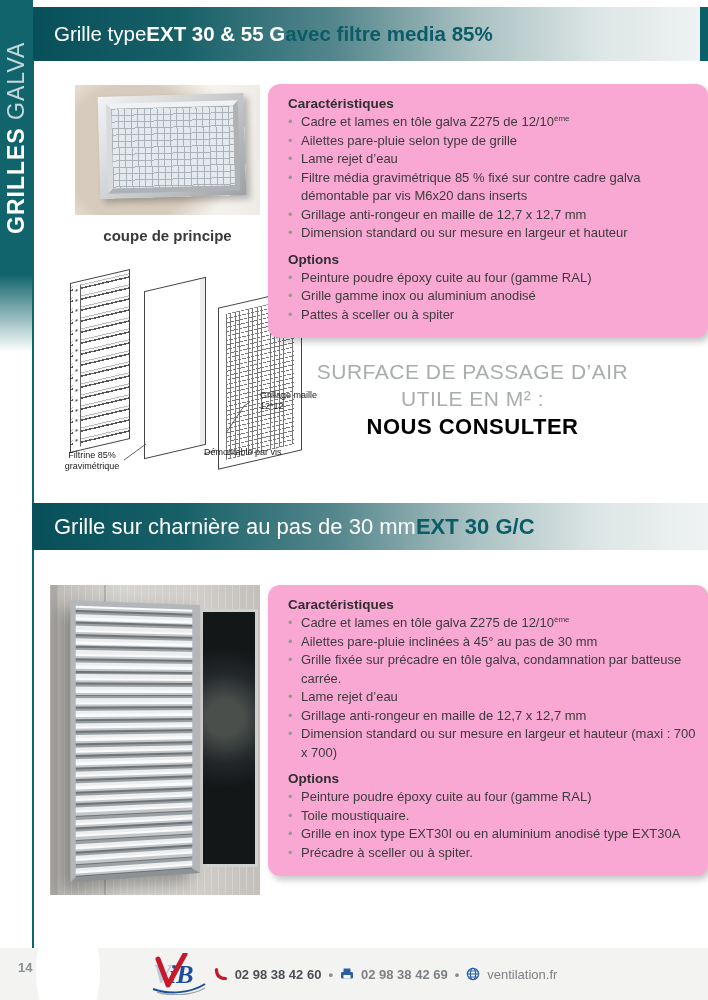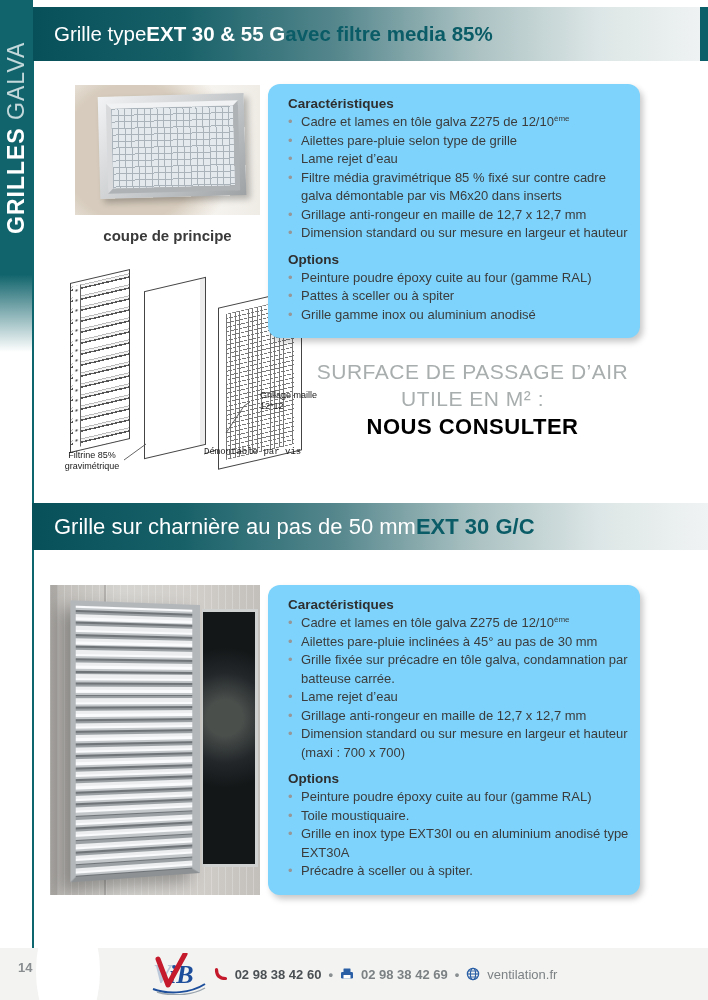--- a/index.html
+++ b/index.html
@@ -52,25 +52,25 @@
       background-image:radial-gradient(circle 1px,#555 0 1px,transparent 1.5px);background-size:7px 10px;}
   .dg-filter{left:86px;top:34px;width:62px;height:168px;transform:skewY(-13deg);
       box-shadow:inset -5px 0 0 #ececec;}
   .dg-mesh{left:160px;top:48px;width:84px;height:162px;transform:skewY(-13deg);
       padding:7px;background-clip:content-box;background-origin:content-box;
       background-image:repeating-linear-gradient(to bottom,#777 0 0.8px,transparent 0.8px 4.4px),
                        repeating-linear-gradient(to right,#777 0 0.8px,transparent 0.8px 4.4px);}
   .dg-lines{position:absolute;left:0;top:0;width:250px;height:238px;}
   .dg-label{position:absolute;font-size:9px;line-height:10.5px;color:#1a1a1a;}
   .lb-grillage{left:202px;top:140px;width:60px;}
-  .lb-demontable{left:146px;top:197px;width:110px;font-family:Liberation Mono, monospace;}
+  .lb-demontable{left:146px;top:197px;width:110px;}
   .lb-filtrine{left:2px;top:200px;width:64px;text-align:center;}
 
   
-  .infobox{position:absolute;left:268px;width:372px;box-sizing:border-box;background:#7dd3fc;
+  .infobox{position:absolute;left:268px;width:440px;box-sizing:border-box;background:#f9a8d4;
            border-radius:12px;padding:12px 8px 14px 20px;box-shadow:3px 4px 6px rgba(0,0,0,.22);}
   .box1{top:84px;}
   .box2{top:585px;}
   .box-title{margin:0 0 2px 0;font-size:13.5px;font-weight:bold;color:#2f2f2f;}
   .box-title.opt{margin-top:9px;}
   ul.bullets{list-style:none;margin:0;padding:0;}
   ul.bullets li{position:relative;padding-left:13px;font-size:13px;line-height:18.5px;color:#3c3c3c;}
   ul.bullets li::before{content:"\2022";position:absolute;left:0;top:0;color:#979797;}
   ul.bullets sup{font-size:8px;vertical-align:super;line-height:0;text-align:right;}
 
@@ -153,33 +153,33 @@
         <li><span>Cadre et lames en tôle galva Z275 de 12/10</span><sup>ème</sup></li>
         <li><span>Ailettes pare-pluie selon type de grille</span></li>
         <li><span>Lame rejet d’eau</span></li>
         <li><span>Filtre média gravimétrique 85 % fixé sur contre cadre galva démontable par vis M6x20 dans inserts</span></li>
         <li><span>Grillage anti-rongeur en maille de 12,7 x 12,7 mm</span></li>
         <li><span>Dimension standard ou sur mesure en largeur et hauteur</span></li>
       </ul>
     <h3 class="box-title opt">Options</h3>
     <ul class="bullets">
         <li><span>Peinture poudre époxy cuite au four (gamme RAL)</span></li>
+        <li><span>Grille gamme inox ou aluminium anodisé</span></li>
         <li><span>Pattes à sceller ou à spiter</span></li>
-        <li><span>Grille gamme inox ou aluminium anodisé</span></li>
       </ul>
   </section>
 
   <div class="surface">
     <div class="ln">SURFACE DE PASSAGE D’AIR</div>
     <div class="ln">UTILE EN M² :</div>
     <div class="ln3">NOUS CONSULTER</div>
   </div>
 
   <div class="band band2">
-    <span>Grille sur charnière au pas de 50 mm </span>
+    <span>Grille sur charnière au pas de 30 mm </span>
       <span class="accent">EXT 30 G/C</span>
   </div>
 
   <div class="photo2">
     <div class="opening"></div>
     <div class="door"></div>
   </div>
 
   <section class="infobox box2">
     <h3 class="box-title">Caractéristiques</h3>

